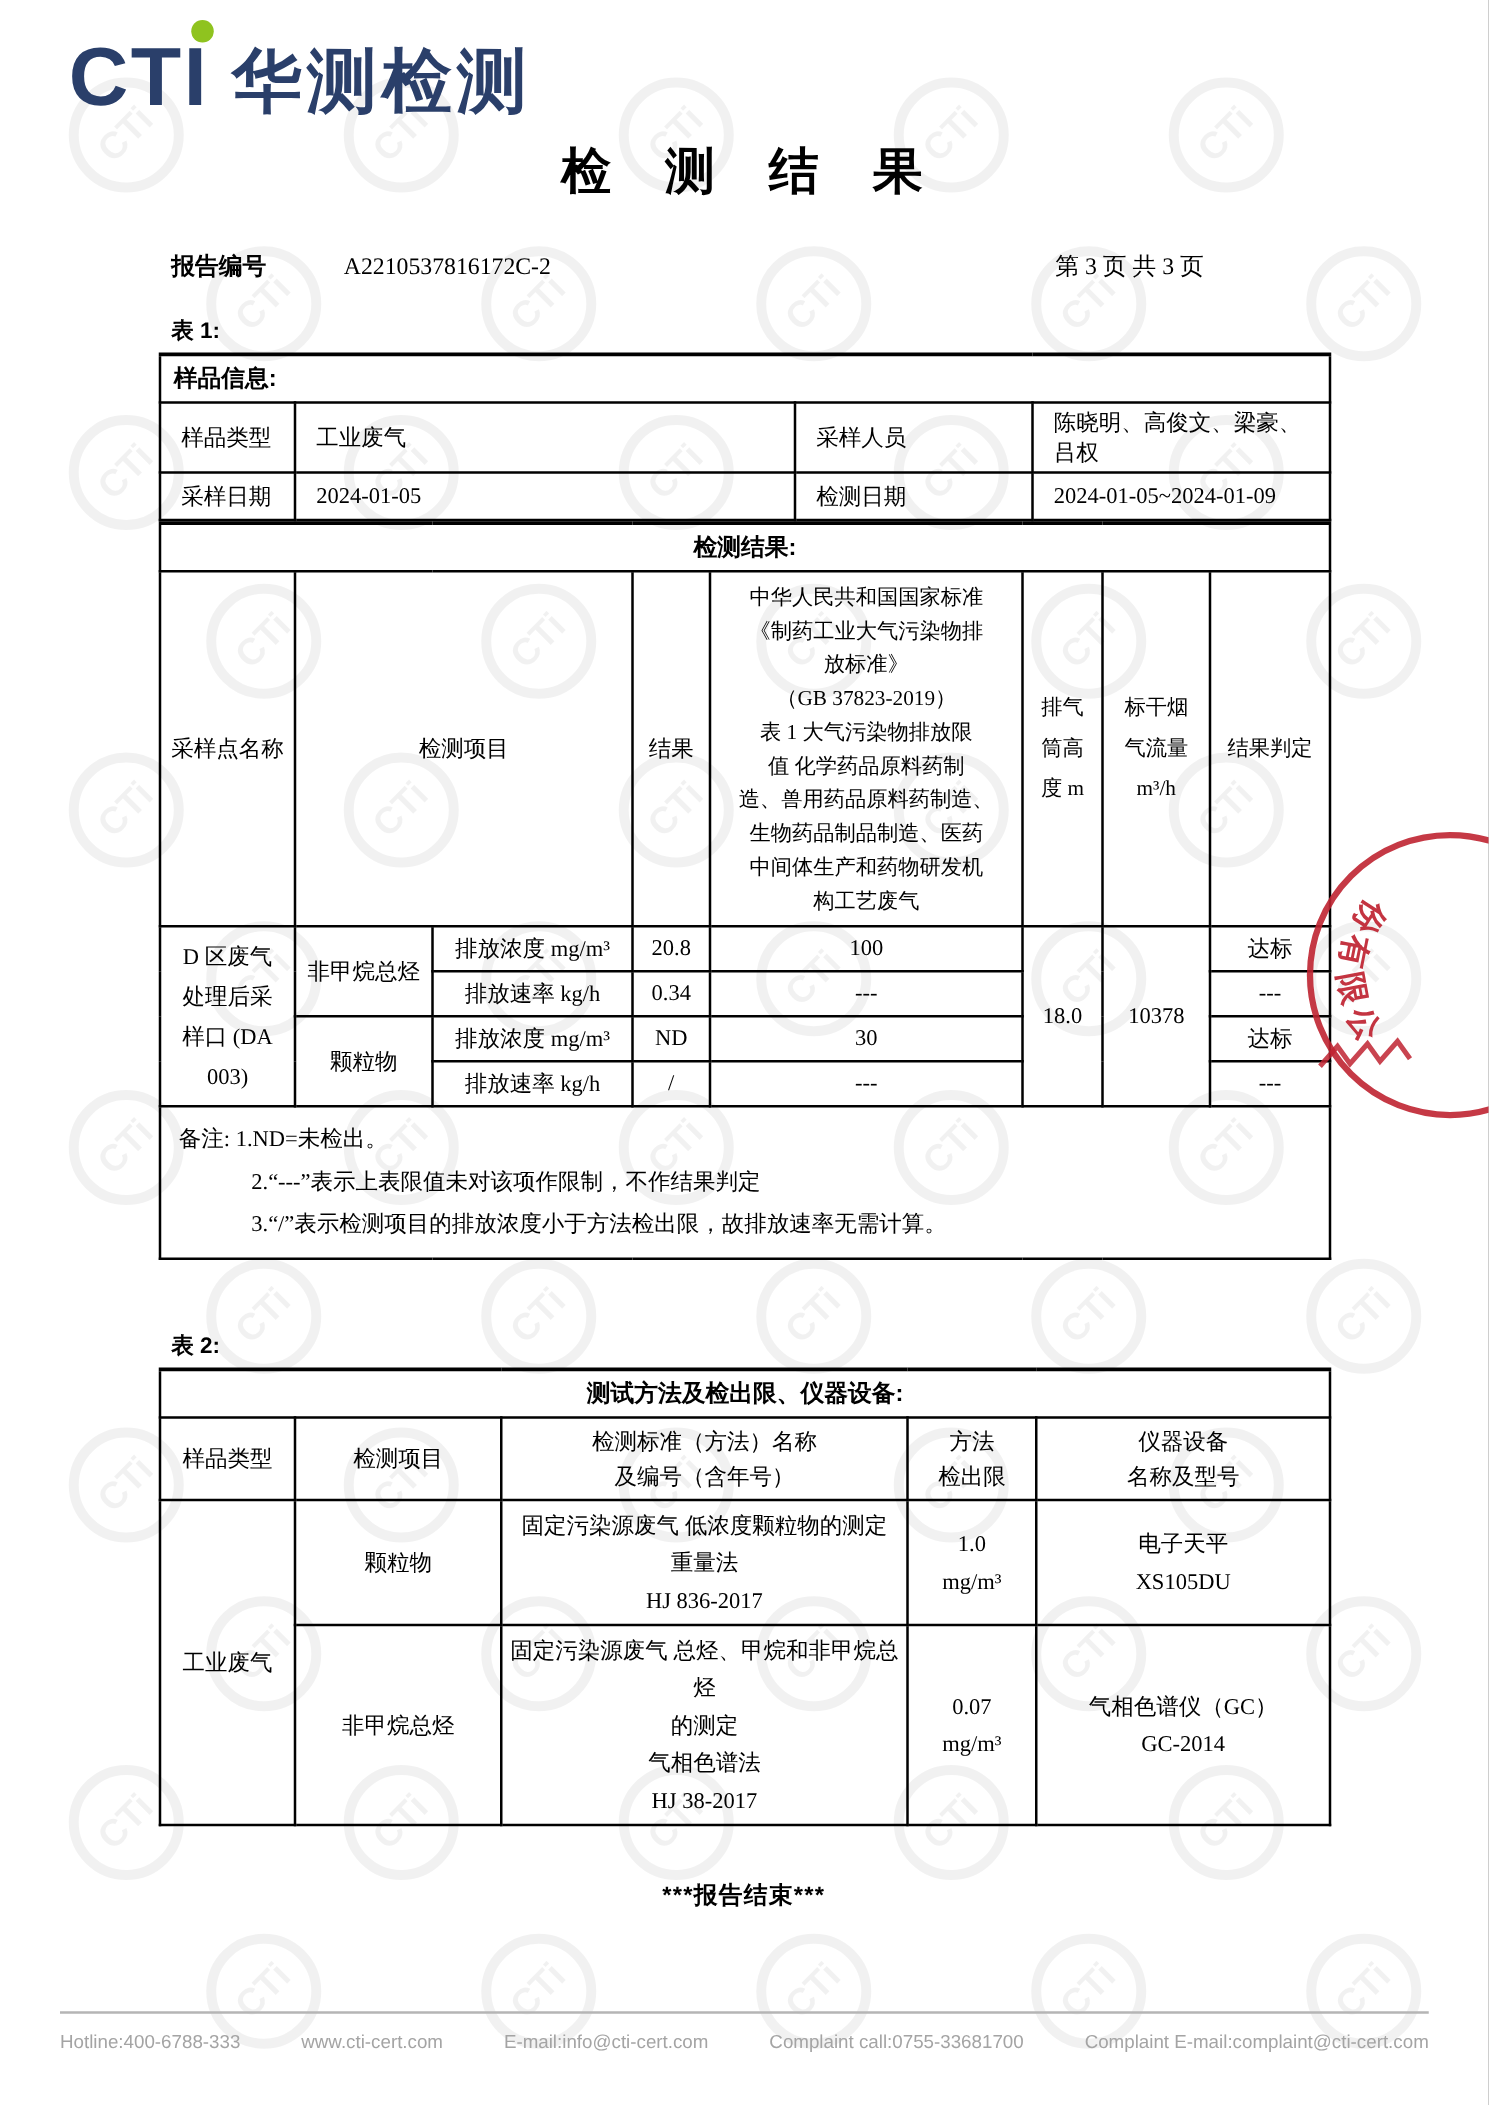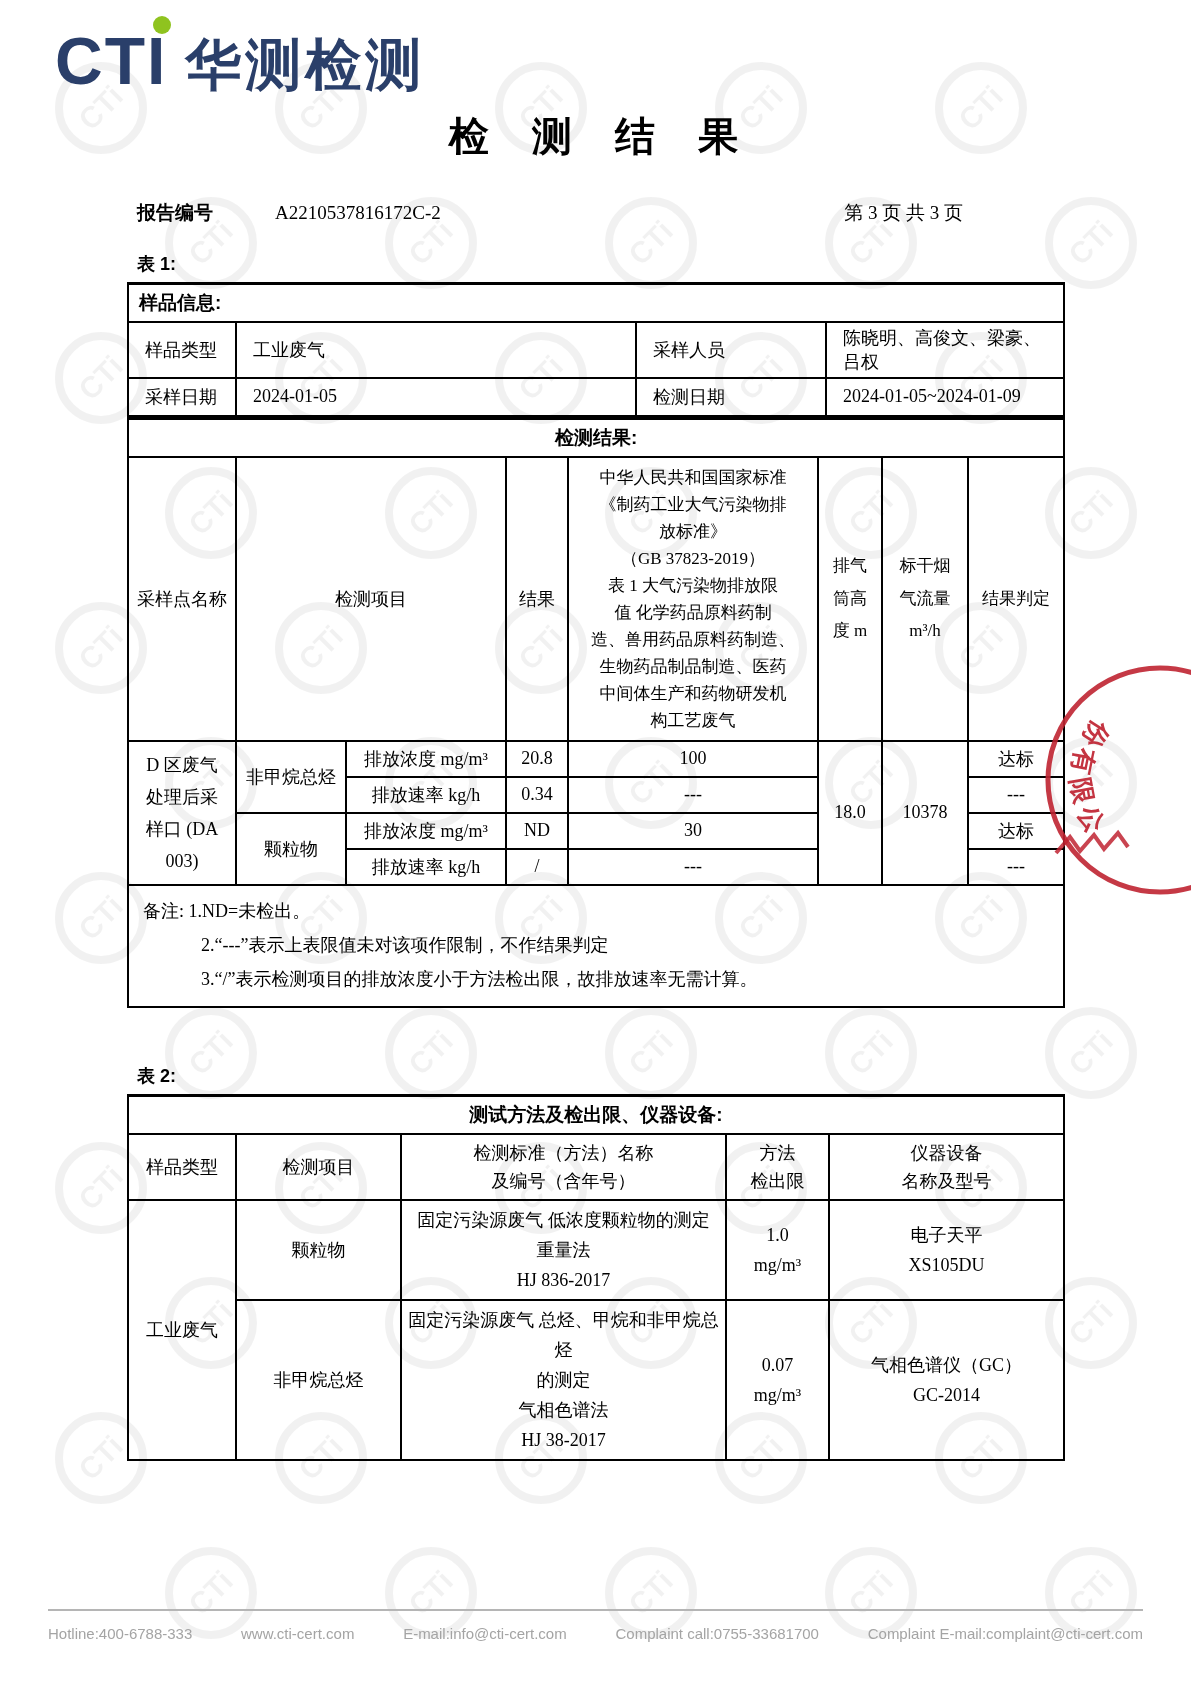--- a/index.html
+++ b/index.html
@@ -461,20 +461,21 @@
 气相色谱法
 HJ 38-2017</td>
         <td class="ml">0.07
 mg/m³</td>
         <td class="ml">气相色谱仪（GC）
 GC-2014</td>
       </tr>
     </tbody>
       </table>
 
+    <div class="end-text">***报告结束***</div>
   </div>
 
   <svg class="stamp" width="175" height="290" viewBox="0 0 175 290">
     <circle cx="142" cy="135" r="112" fill="none" stroke="var(--red)" stroke-width="5" opacity="0.9"></circle>
     <path id="stampArc" d="M 80,73 A 88,88 0 0 0 80,197" fill="none"></path>
     <text font-size="26" font-weight="bold" fill="var(--red)" opacity="0.92" letter-spacing="7" font-family="Liberation Sans, sans-serif">
       <textPath href="#stampArc" startOffset="2">份有限公司</textPath>
     </text>
     <path d="M 38,208 l 14,-16 l 10,14 l 14,-16 l 10,14 l 14,-16 l 10,14" fill="none" stroke="var(--red)" stroke-width="4" opacity="0.85"></path>
   </svg>

